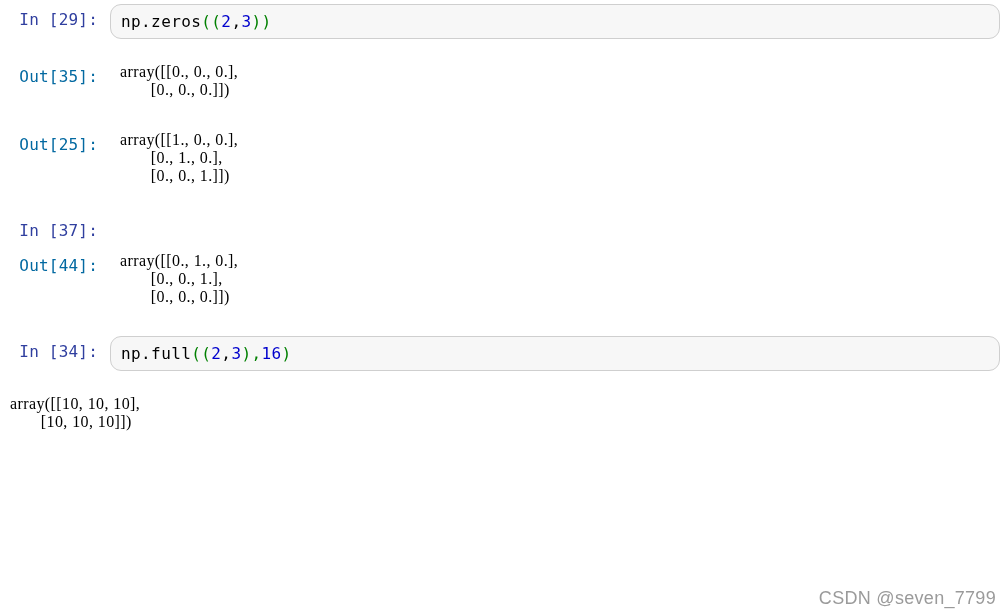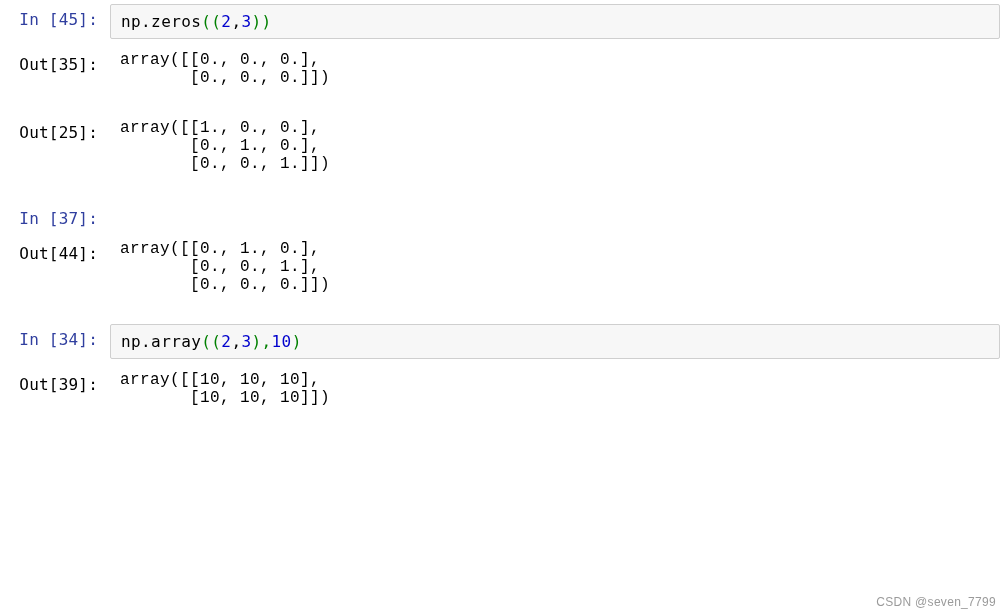--- a/index.html
+++ b/index.html
@@ -14,59 +14,59 @@
   .cell { display: flex; align-items: flex-start; }
   .prompt {
     width: 110px;
     min-width: 110px;
     text-align: right;
     padding: 8px 12px 8px 4px;
     font-family: "SimSun", "NSimSun", monospace;
     letter-spacing: 0.2px;
   }
   .prompt-in { color: #303F9F; }
-  .prompt-out { color: #000000; }
+  .prompt-out { color: #0369a1; }
   .input-area {
     flex: 1;
     background: #f7f7f7;
     border: 1px solid #cfcfcf;
-    border-radius: 2px;
-    margin: 2px 6px 8px 0;
+    border-radius: 11px;
+    margin: 2px 6px 20px 0;
     padding: 7px 10px;
     font-family: "SimSun", "NSimSun", monospace;
     white-space: pre;
     letter-spacing: 0.4px;
   }
   .output-area {
     flex: 1;
     margin: 2px 6px 24px 0;
     padding: 2px 10px 4px 10px;
-    font-family: Liberation Mono, monospace;
+    font-family: Liberation Serif, serif;
     white-space: pre;
     color: #000;
     letter-spacing: 0.4px;
   }
   .tk-green { color: #008000; }
   .tk-blue  { color: #0000cd; }
   .watermark {
     position: fixed;
     right: 10px;
     bottom: 6px;
     font-family: Arial, sans-serif;
-    font-size: 12px;
+    font-size: 18px;
     color: rgba(120,120,120,0.75);
     letter-spacing: 0.3px;
   }
 </style>
 </head>
 <body>
 
 <div id="root">
     <div class="cell">
-      <div class="prompt prompt-in">In  [45]:</div>
+      <div class="prompt prompt-in">In  [29]:</div>
       <div class="input-area"><span>np.zeros</span><span class="tk-green">((</span><span class="tk-blue">2</span><span>,</span><span class="tk-blue">3</span><span class="tk-green">))</span></div>
     </div>
     <div class="cell">
       <div class="prompt prompt-out">Out[35]:</div>
       <div class="output-area">array([[0., 0., 0.],
        [0., 0., 0.]])</div>
     </div>
     <div class="cell">
       <div class="prompt prompt-out">Out[25]:</div>
       <div class="output-area">array([[1., 0., 0.],
@@ -77,21 +77,20 @@
       <div class="prompt prompt-in">In  [37]:</div>
     </div>
     <div class="cell">
       <div class="prompt prompt-out">Out[44]:</div>
       <div class="output-area">array([[0., 1., 0.],
        [0., 0., 1.],
        [0., 0., 0.]])</div>
     </div>
     <div class="cell">
       <div class="prompt prompt-in">In  [34]:</div>
-      <div class="input-area"><span>np.array</span><span class="tk-green">((</span><span class="tk-blue">2</span><span>,</span><span class="tk-blue">3</span><span class="tk-green">),</span><span class="tk-blue">10</span><span class="tk-green">)</span></div>
+      <div class="input-area"><span>np.full</span><span class="tk-green">((</span><span class="tk-blue">2</span><span>,</span><span class="tk-blue">3</span><span class="tk-green">),</span><span class="tk-blue">16</span><span class="tk-green">)</span></div>
     </div>
     <div class="cell">
-      <div class="prompt prompt-out">Out[39]:</div>
       <div class="output-area">array([[10, 10, 10],
        [10, 10, 10]])</div>
     </div>
   </div>
 <div class="watermark">CSDN @seven_7799</div>
 
 </body></html>

